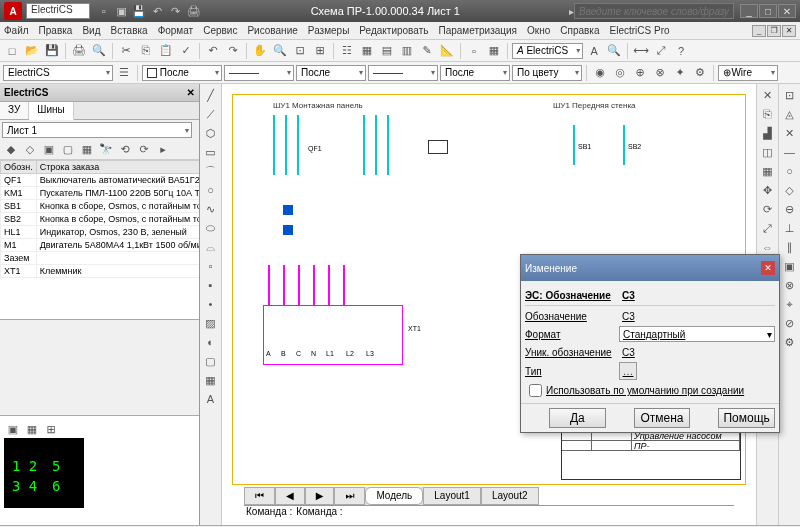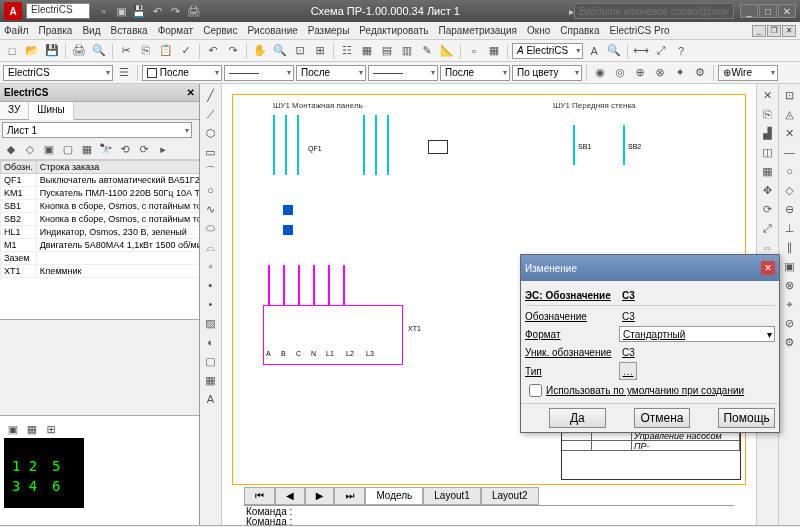--- a/index.html
+++ b/index.html
@@ -43,22 +43,22 @@
 .vtoolbar .tbtn { width:18px; height:18px; }
 .canvas { flex:1; background:#fff; position:relative; overflow:hidden; }
 .drawing { position:absolute; inset:10px 10px 40px 10px; border:1px solid #eab308; background:#fff; }
 .schematic { position:absolute; font-size:7px; color:#000; }
 .block-label { position:absolute; font-size:8px; color:#333; }
 .wire { position:absolute; background:#0cc; }
 .wire.m { background:#f0f; }
 .component { position:absolute; border:1px solid #333; background:#fff; font-size:7px; text-align:center; }
 .layout-tabs { position:absolute; bottom:20px; left:22px; height:18px; display:flex; background:#ddd; font-size:10px; }
 .layout-tabs span { padding:2px 10px; border:1px solid #aaa; background:#e8e8e8; cursor:pointer; }
-.layout-tabs span.active { background:#fff; }
-.cmdline { position:absolute; bottom:0; left:22px; right:22px; height:20px; background:#fff; border-top:1px solid #999; display:flex; flex-direction:column; font-size:10px; }
+.layout-tabs span.active { background:#fff;border-radius:6px; }
+.cmdline { position:absolute; bottom:0; left:22px; right:22px; height:20px; background:#fff; border-top:1px solid #999; display:flex; flex-direction:row; font-size:10px; }
 .cmdline .row { display:flex; align-items:center; height:10px; padding:0 2px; }
 .rightbar { width:22px; background:#f0f0f0; border-left:1px solid #ccc; display:flex; flex-direction:column; align-items:center; gap:1px; padding:2px 0; }
 .statusbar { height:18px; background:#f0f0f0; border-top:1px solid #aaa; display:flex; align-items:center; padding:0 4px; font-size:10px; gap:4px; }
 .dialog { position:absolute; top:170px; left:520px; width:260px; background:#f0f0f0; border:1px solid #666; box-shadow:2px 2px 6px rgba(0,0,0,0.3); z-index:100; }
 .dialog .dlg-title { height:18px; background:linear-gradient(#7a9ac8,#5a7aa8); color:#fff; display:flex; align-items:center; padding:13px 4px; font-size:10px; }
 .dialog .dlg-title .x { margin-left:auto; width:14px; height:14px; background:#c44; color:#fff; display:flex; align-items:center; justify-content:center; cursor:pointer; font-size:9px; }
 .dialog .dlg-body { padding:4px;text-decoration:underline; }
 .dialog .dlg-row { display:flex; align-items:center; margin:2px 0; gap:4px; }
 .dialog .dlg-row label { width:90px; font-size:10px; }
 .dialog .dlg-row .val { flex:1; border:1px solid #999; background:#fff; padding:1px 3px; font-size:10px; height:16px; display:flex; align-items:center; }

